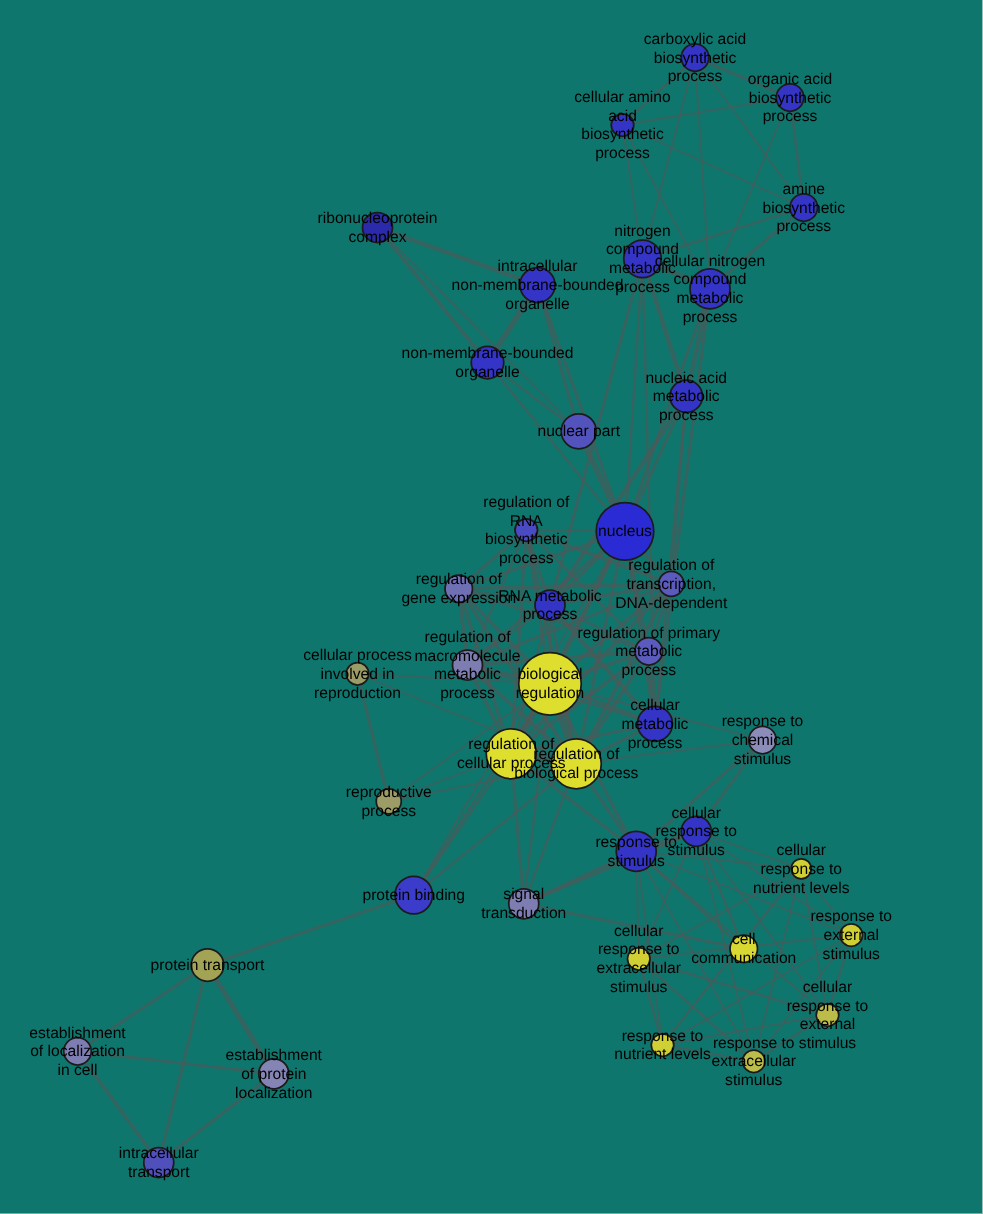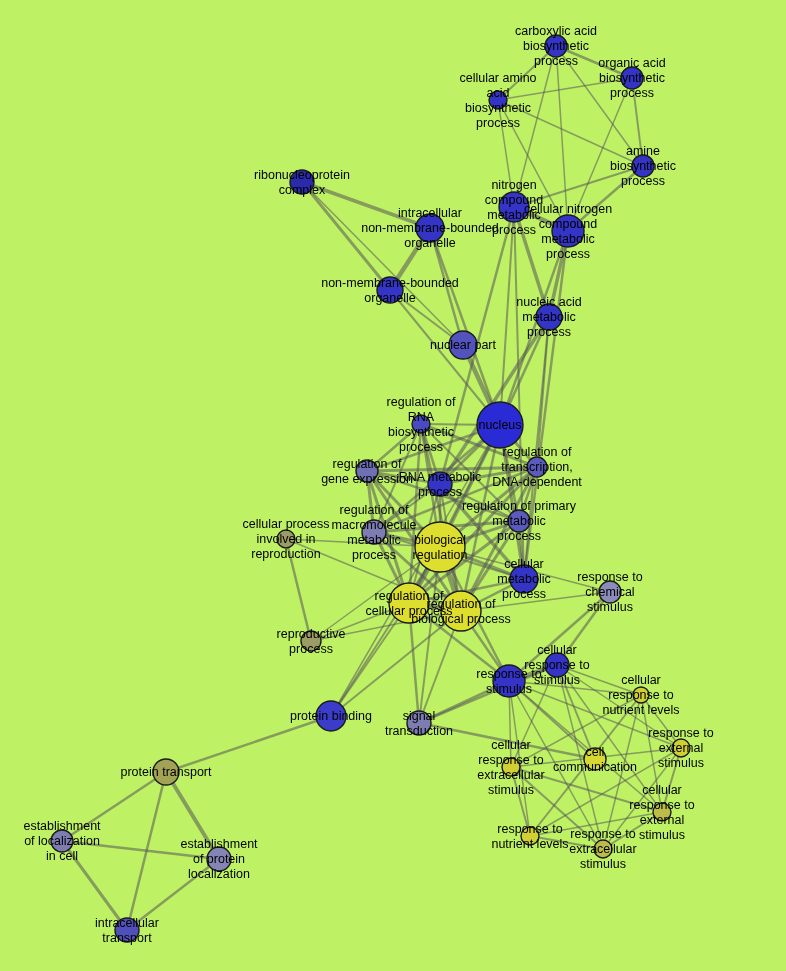--- a/index.html
+++ b/index.html
@@ -3,21 +3,21 @@
 <meta charset="utf-8">
 <style>
   html, body {
     margin: 0;
     padding: 0;
     background: #ffffff;
   }
   #stage {
     width: 786px;
     height: 971px;
-    background: #bef264;
+    background: #0f766e;
     position: relative;
     overflow: hidden;
     text-align: right;
   }
   svg { display: block; }
   .edge {
     stroke-linecap: round;
   }
   .node-circle {
     stroke: #1b1b1b;

